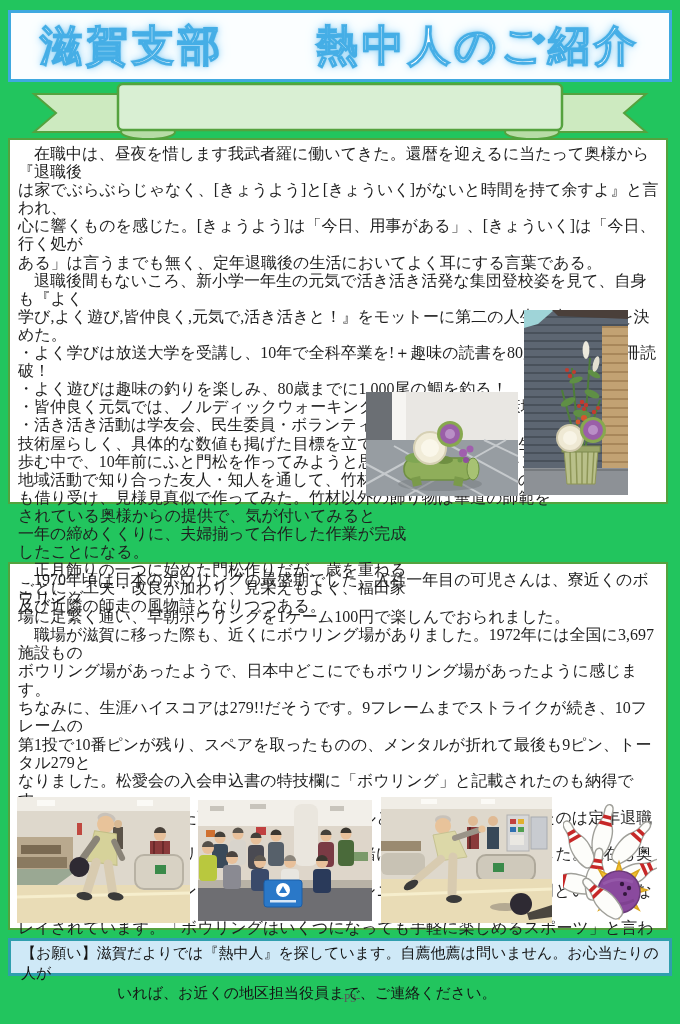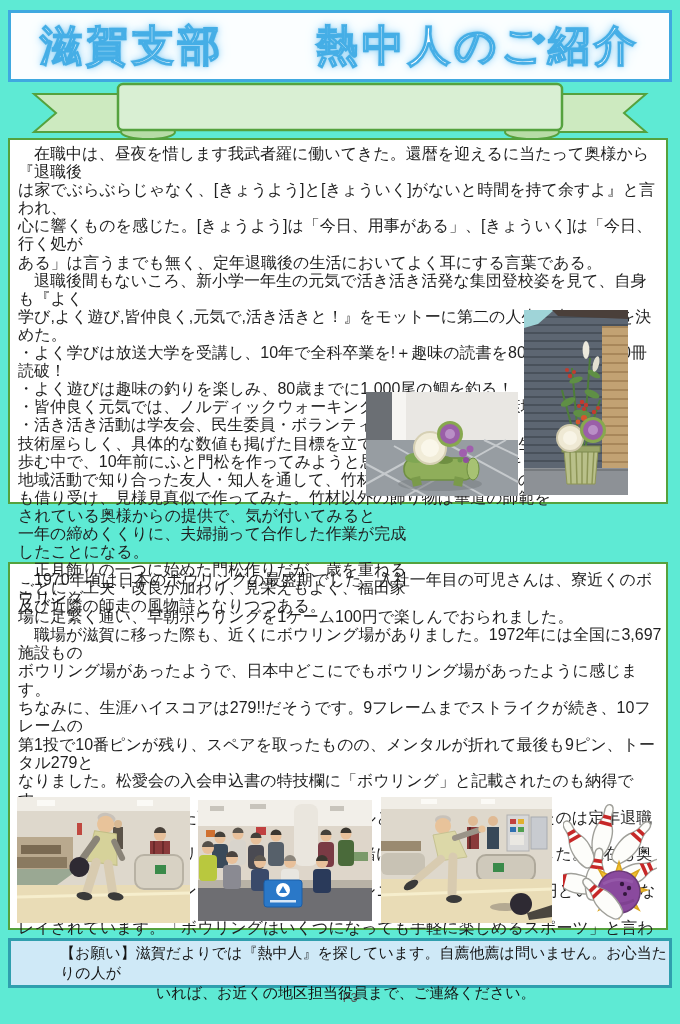--- a/index.html
+++ b/index.html
@@ -1,17 +1,17 @@
 <!DOCTYPE html>
 <html><head>
 <meta charset="utf-8">
 <style>
   html,body{margin:0;padding:0;background:#fff;}
-  .page{position:relative;width:680px;height:1024px;background:#5eead4;overflow:hidden;
-        font-family:Liberation Sans, sans-serif;color:#1f1f1f;}
+  .page{position:relative;width:680px;height:1024px;background:#22c55e;overflow:hidden;
+        font-family:Liberation Serif, serif;color:#1f1f1f;}
   
   .header-box{position:absolute;left:8px;top:10px;width:664px;height:72px;box-sizing:border-box;
         border:3px solid #3fa9e0;background:#fbfeff;}
   .header-title{position:absolute;left:0;top:0;width:100%;height:100%;line-height:66px;text-align:center;
         font-size:42px;font-weight:700;letter-spacing:4px;color:#ffffff;
         -webkit-text-stroke:1.3px #45aee6;
         text-shadow:0 0 3px #8fd0f4,0 0 7px #8fd0f4,0 0 14px #bfe6fa,0 0 2px #5bb8e8;}
   
   .ribbon{position:absolute;left:30px;width:620px;height:58px;z-index:3;}
   .ribbon svg{display:block;}
@@ -22,22 +22,22 @@
   .box1{top:138px;height:366px;}
   .box2{top:562px;height:368px;}
   .body-text{position:absolute;z-index:1;white-space:pre-line;font-size:16px;line-height:18.1px;
         color:#1f1f1f;letter-spacing:0;}
   .body1{left:18px;top:145px;width:644px;}
   .body2{left:18px;top:571px;width:644px;line-height:18.3px;}
   
   .photo{position:absolute;z-index:2;overflow:hidden;}
   .photo svg{display:block;}
   
-  .footer-box{position:absolute;left:8px;top:938px;width:664px;height:50px;box-sizing:border-box;
-        border:3px solid #2f9fae;background:#cfe9f7;z-index:2;padding-left:39px;}
+  .footer-box{position:absolute;left:8px;top:938px;width:664px;height:38px;box-sizing:border-box;
+        border:3px solid #2f9fae;background:#cfe9f7;z-index:2;}
   .footer-line{font-size:15px;line-height:20px;color:#141414;}
   .footer-line1{margin:2px 0 0 10px;}
   .footer-line2{margin-left:106px;}
   .page-number{position:absolute;left:0;top:991px;width:100%;text-align:center;
         font-size:12px;color:#595959;z-index:1;padding-left:10px;}
 </style>
 </head>
 <body>
 
 <div class="page">

